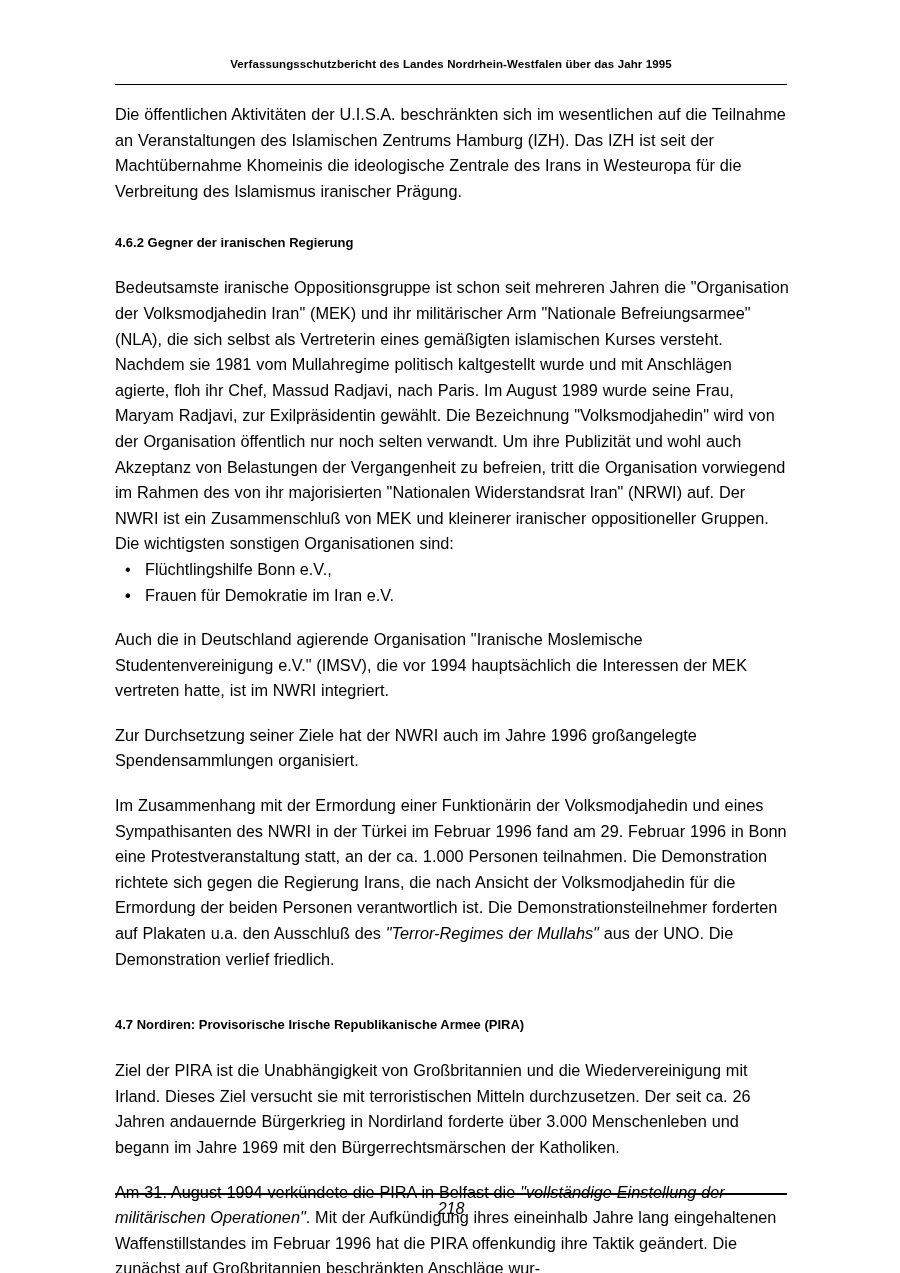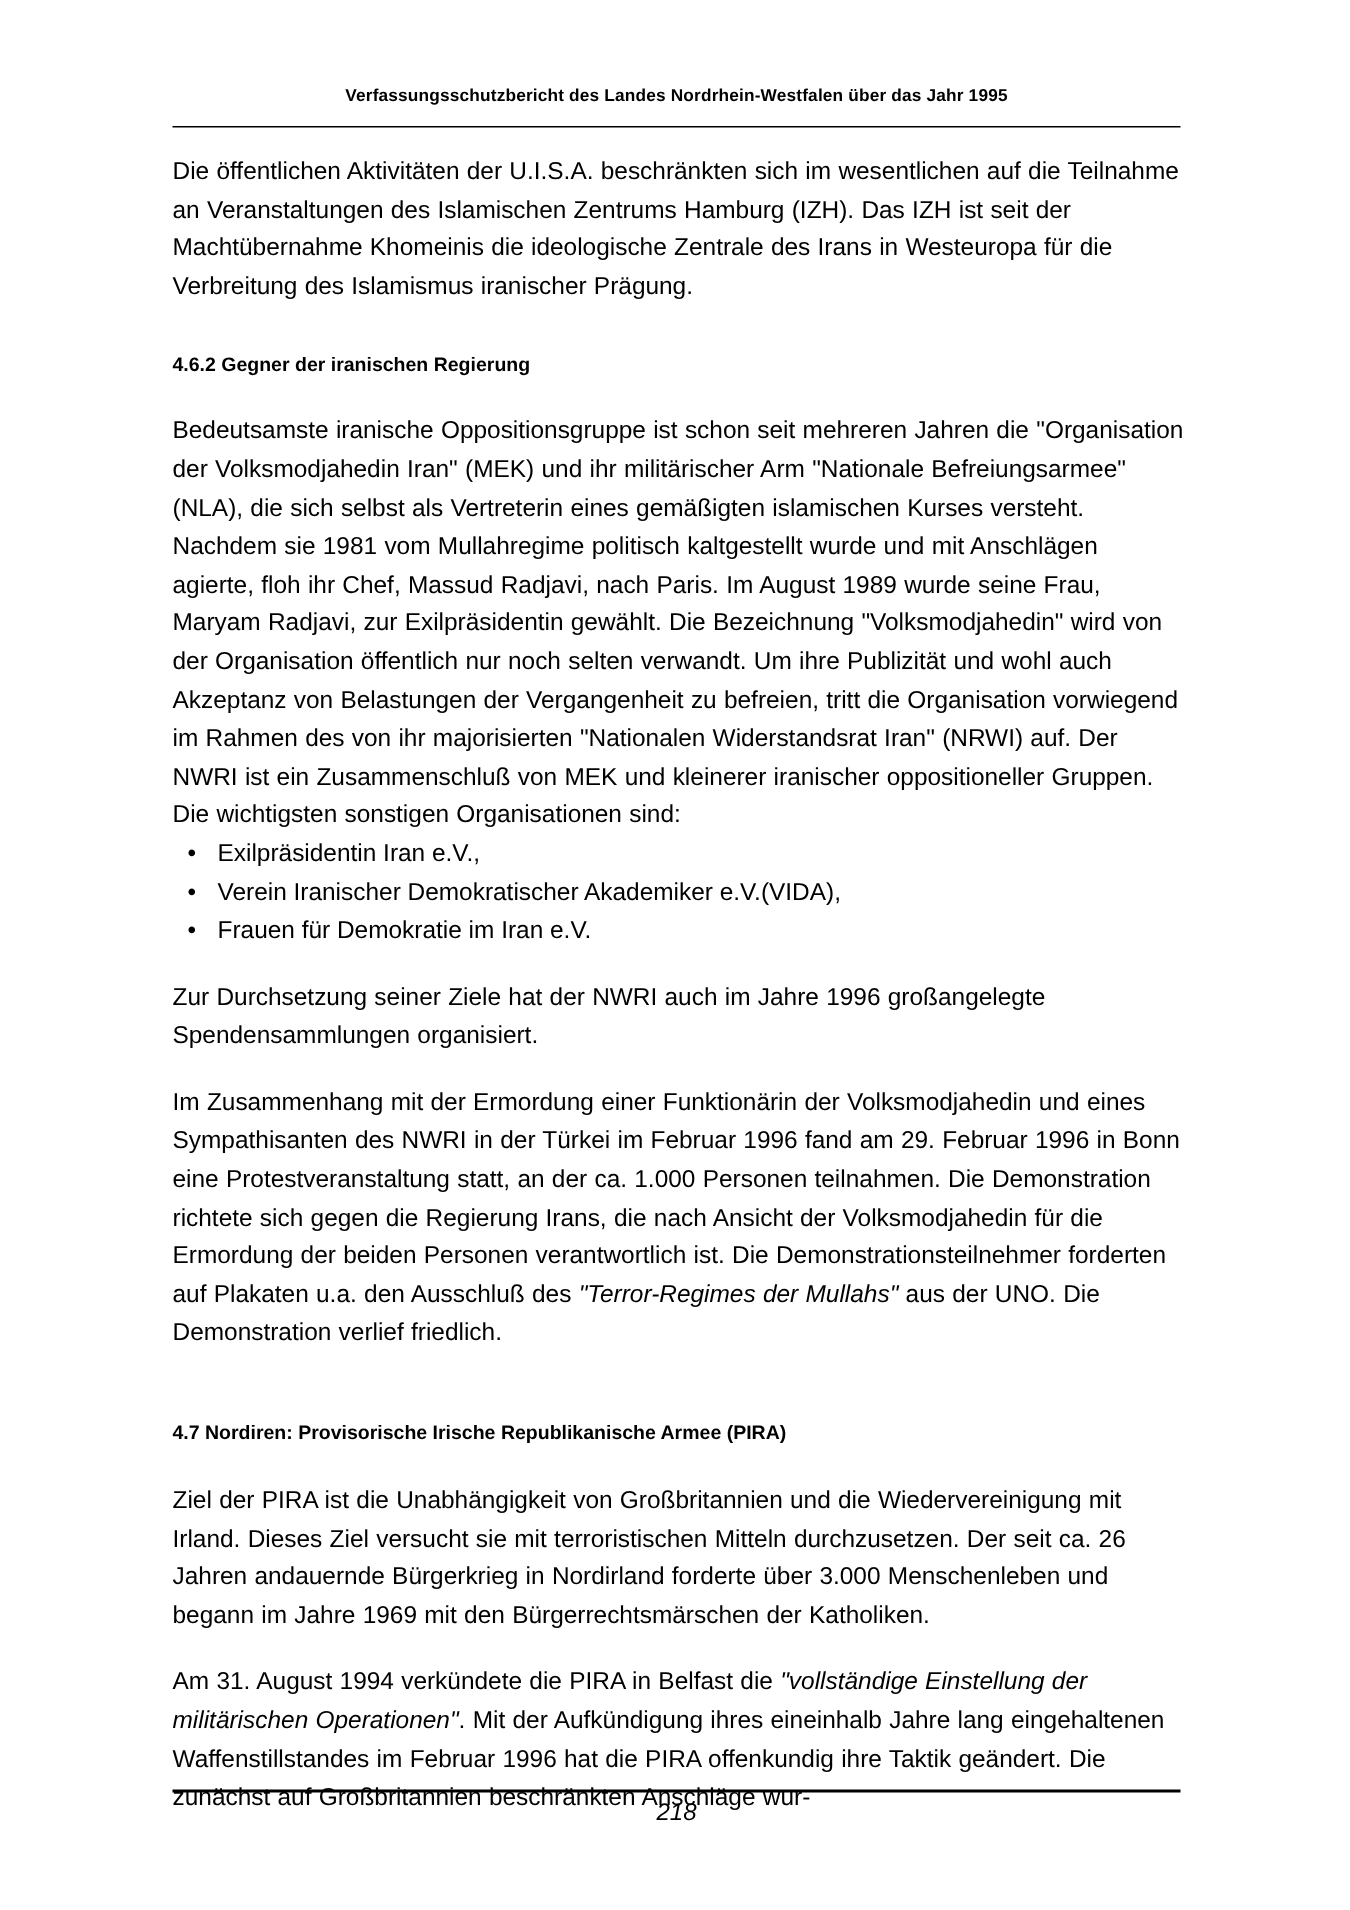--- a/index.html
+++ b/index.html
@@ -113,25 +113,26 @@
 
   <div class="content">
 
     <p class="body-text">Die öffentlichen Aktivitäten der U.I.S.A. beschränkten sich im wesentlichen auf die Teilnahme an Veranstaltungen des Islamischen Zentrums Hamburg (IZH). Das IZH ist seit der Machtübernahme Khomeinis die ideologische Zentrale des Irans in Westeuropa für die Verbreitung des Islamismus iranischer Prägung.</p>
 
     <h2 class="section-heading">4.6.2 Gegner der iranischen Regierung</h2>
 
     <p class="body-text tight">Bedeutsamste iranische Oppositionsgruppe ist schon seit mehreren Jahren die "Organisation der Volksmodjahedin Iran" (MEK) und ihr militärischer Arm "Nationale Befreiungsarmee" (NLA), die sich selbst als Vertreterin eines gemäßigten islamischen Kurses versteht. Nachdem sie 1981 vom Mullahregime politisch kaltgestellt wurde und mit Anschlägen agierte, floh ihr Chef, Massud Radjavi, nach Paris. Im August 1989 wurde seine Frau, Maryam Radjavi, zur Exilpräsidentin gewählt. Die Bezeichnung "Volksmodjahedin" wird von der Organisation öffentlich nur noch selten verwandt. Um ihre Publizität und wohl auch Akzeptanz von Belastungen der Vergangenheit zu befreien, tritt die Organisation vorwiegend im Rahmen des von ihr majorisierten "Nationalen Widerstandsrat Iran" (NRWI) auf. Der NWRI ist ein Zusammenschluß von MEK und kleinerer iranischer oppositioneller Gruppen. Die wichtigsten sonstigen Organisationen sind:</p>
 
     <ul class="org-list">
-      <li><span class="bullet">•</span><span>Exilpräsidentin Iran e.V.,</span></li>
-      <li><span class="bullet">•</span><span>Verein Iranischer Demokratischer Akademiker e.V.(VIDA),</span></li>
+      <li><span class="bullet">•</span><span>Flüchtlingshilfe Bonn e.V.,</span></li>
+      <li><span class="bullet">•</span></li>
       <li><span class="bullet">•</span><span>Frauen für Demokratie im Iran e.V.</span></li>
     </ul>
 
+    <p class="body-text">Auch die in Deutschland agierende Organisation "Iranische Moslemische Studentenvereinigung e.V." (IMSV), die vor 1994 hauptsächlich die Interessen der MEK vertreten hatte, ist im NWRI integriert.</p>
 
     <p class="body-text">Zur Durchsetzung seiner Ziele hat der NWRI auch im Jahre 1996 großangelegte Spendensammlungen organisiert.</p>
 
     <p class="body-text"><span>Im Zusammenhang mit der Ermordung einer Funktionärin der Volksmodjahedin und eines Sympathisanten des NWRI in der Türkei im Februar 1996 fand am 29. Februar 1996 in Bonn eine Protestveranstaltung statt, an der ca. 1.000 Personen teilnahmen. Die Demonstration richtete sich gegen die Regierung Irans, die nach Ansicht der Volksmodjahedin für die Ermordung der beiden Personen verantwortlich ist. Die Demonstrationsteilnehmer forderten auf Plakaten u.a. den Ausschluß des </span><em class="quoted">"Terror-Regimes der Mullahs"</em><span> aus der UNO. Die Demonstration verlief friedlich.</span></p>
 
     <h2 class="section-heading big">4.7 Nordiren: Provisorische Irische Republikanische Armee (PIRA)</h2>
 
     <p class="body-text">Ziel der PIRA ist die Unabhängigkeit von Großbritannien und die Wiedervereinigung mit Irland. Dieses Ziel versucht sie mit terroristischen Mitteln durchzusetzen. Der seit ca. 26 Jahren andauernde Bürgerkrieg in Nordirland forderte über 3.000 Menschenleben und begann im Jahre 1969 mit den Bürgerrechtsmärschen der Katholiken.</p>
 
     <p class="body-text"><span>Am 31. August 1994 verkündete die PIRA in Belfast die </span><em class="quoted">"vollständige Einstellung der militärischen Operationen"</em><span>. Mit der Aufkündigung ihres eineinhalb Jahre lang eingehaltenen Waffenstillstandes im Februar 1996 hat die PIRA offenkundig ihre Taktik geändert. Die zunächst auf Großbritannien beschränkten Anschläge wur-</span></p>

